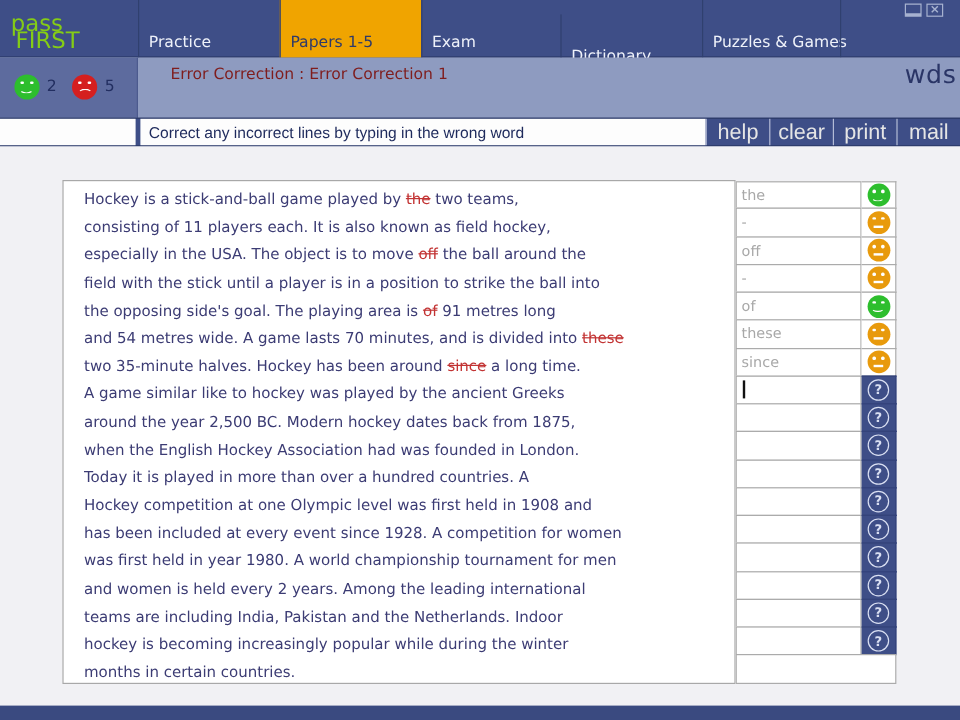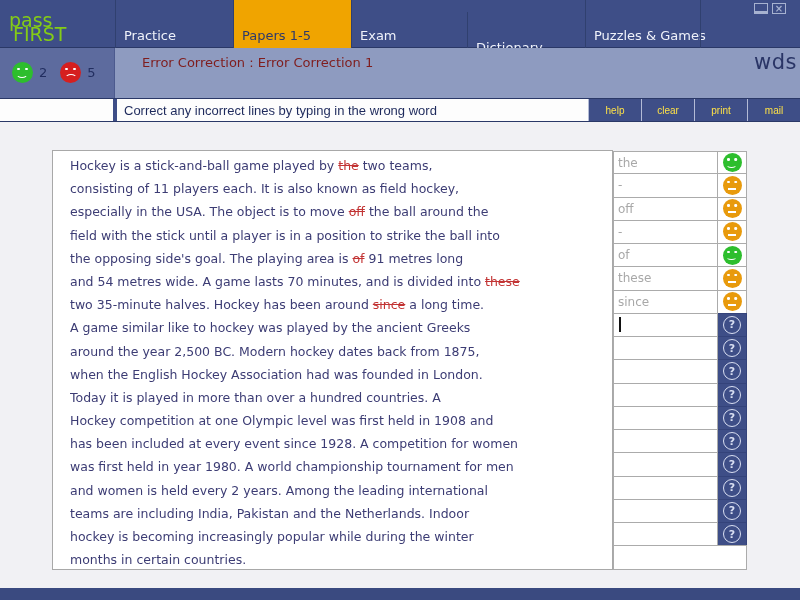--- a/index.html
+++ b/index.html
@@ -47,21 +47,21 @@
 
   
   #tools{position:absolute;left:0;top:98px;width:800px;height:24px;background:#3E4E87;
          border-top:1px solid #2A3867;border-bottom:1px solid #2A3867;box-sizing:border-box;}
   #tool-leftbox{position:absolute;left:0;top:0;width:113px;height:22px;background:#FDFDFD;}
   #instr{position:absolute;left:117px;top:0;width:471px;height:22px;background:#FDFDFD;
          display:flex;align-items:center;padding-left:7px;box-sizing:border-box;
          font-family:"Liberation Sans",sans-serif;font-size:13px;color:#1E2A5C;white-space:nowrap;}
   #toolbtns{position:absolute;left:588px;top:0;right:0;height:22px;display:flex;}
   .toolbtn{flex:1;display:flex;align-items:center;justify-content:center;
-           font-family:"Liberation Sans",sans-serif;font-size:10px;color:#fde047;
+           font-family:"Liberation Sans",sans-serif;font-size:18px;color:#e5e5e5;
            border-left:1px solid #B3BBD6;cursor:default;}
 
   
   #main{position:absolute;left:0;top:122px;width:800px;height:466px;background:#F1F1F4;}
   #passage{position:absolute;left:52px;top:28px;width:561px;height:420px;background:#fff;
            border:1px solid #A8A8A8;box-sizing:border-box;padding:3px 4px 0 17px;}
   .tline{height:23.2px;line-height:23.2px;font-size:12.5px;color:#3C3C74;white-space:nowrap;overflow:hidden;}
   .struck{color:#C23333;text-decoration:line-through;}
 
   #answers{position:absolute;left:613px;top:29px;width:134px;}

